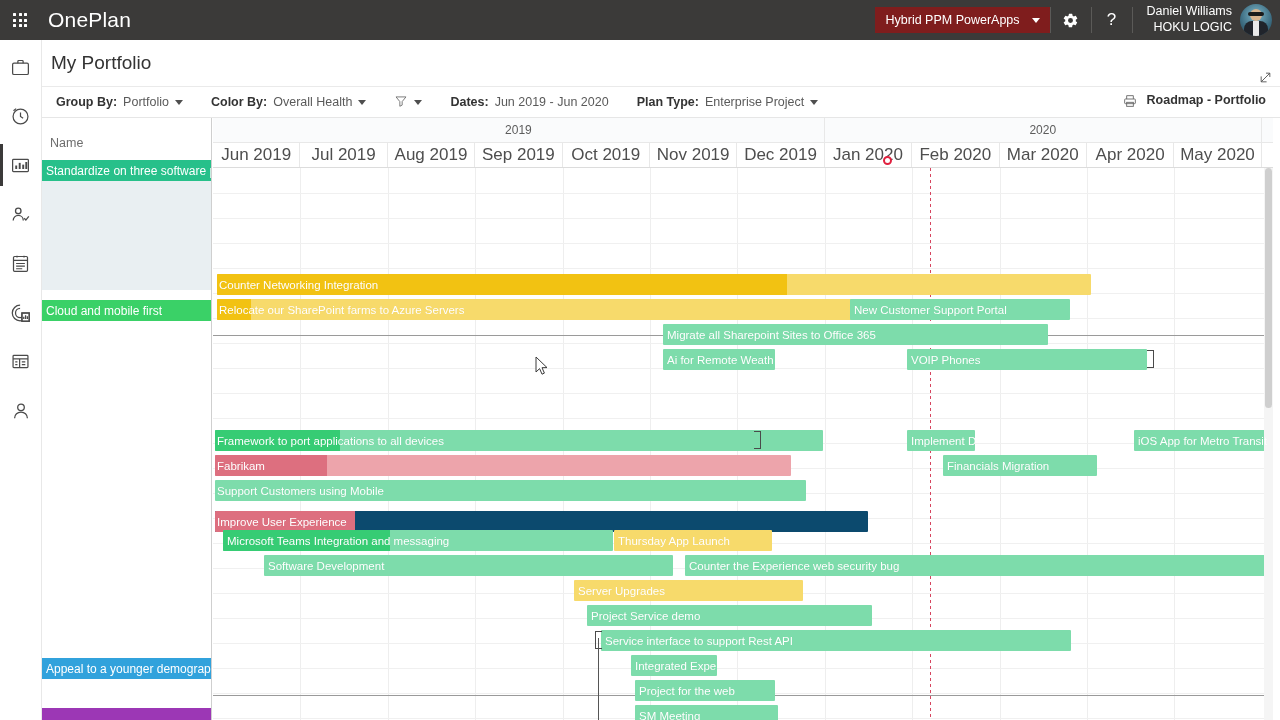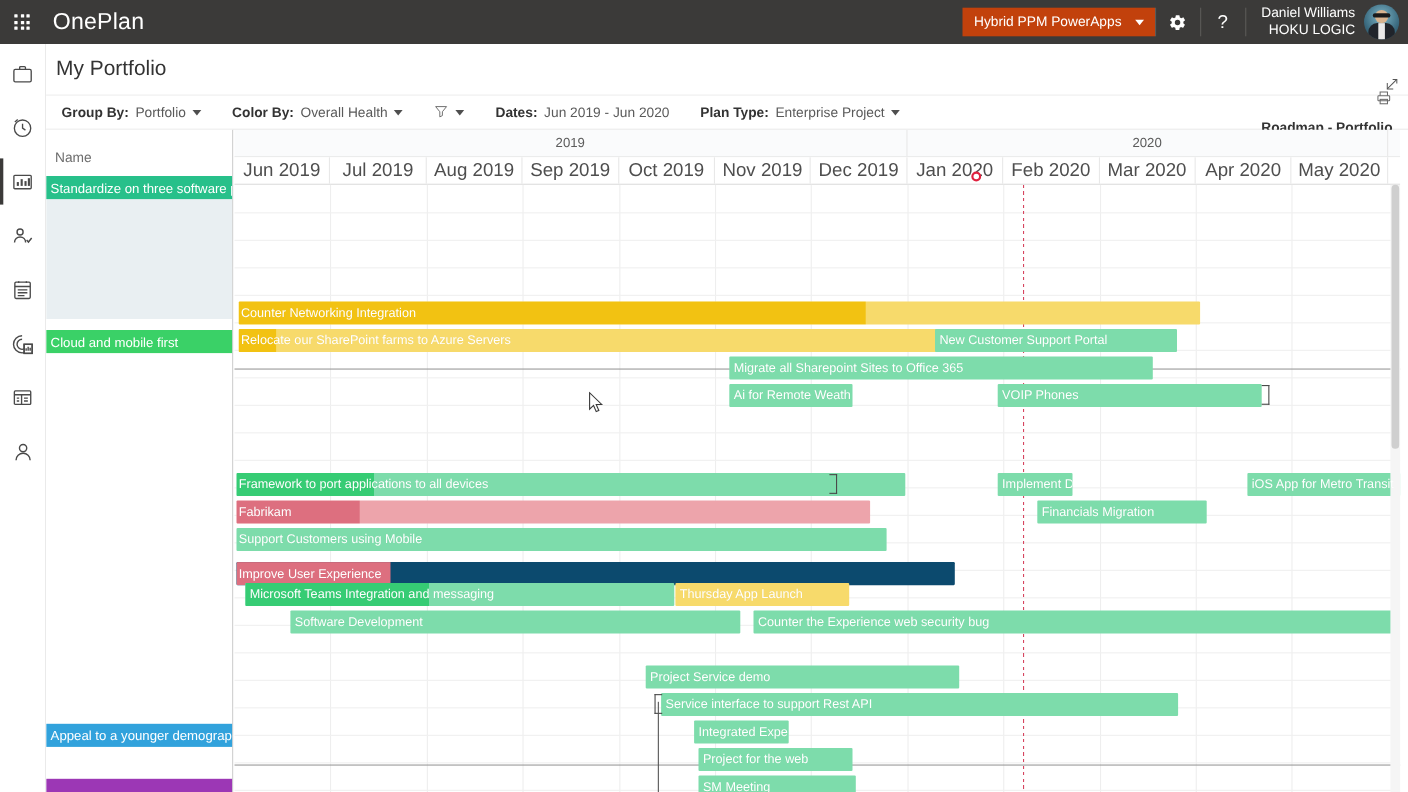--- a/index.html
+++ b/index.html
@@ -20,21 +20,21 @@
     width: 40px; height: 40px; display: flex; align-items: center; justify-content: center;
     cursor: pointer;
   }
   .waffle-grid { display: grid; grid-template-columns: repeat(3,3px); grid-gap: 2.5px; }
   .waffle-grid i { width: 3px; height: 3px; background: #fff; display: block; border-radius: 0.5px;}
   .brand {
     color: #fff; font-size: 21px; letter-spacing: .2px; margin-left: 8px; font-weight: 400;
   }
   .top-right { margin-left: auto; display: flex; align-items: center; height: 40px; }
   .app-select {
-    background: #c2410c; color: #fff; font-size: 12.5px; padding: 6px 10px;
+    background: #7f1d1d; color: #fff; font-size: 12.5px; padding: 6px 10px;
     display: flex; align-items: center; gap: 12px; cursor: pointer; min-width: 155px;
   }
   .caret { width:0;height:0;border-left:4.5px solid transparent;border-right:4.5px solid transparent;border-top:5px solid currentColor;display:inline-block;}
   .divider-v { width:1px; height:26px; background:#5b5a58; margin: 0 0px; }
   .icon-btn {
     width: 40px; height: 40px; display:flex;align-items:center;justify-content:center;
     color:#fff; cursor:pointer;
   }
   .userblock { display:flex; align-items:center; gap:8px; padding: 0 8px 0 14px; }
   .usertext { text-align:right; color:#fff; line-height:1.25; }
@@ -85,21 +85,21 @@
 
   
   .filterbar {
     position:absolute; left:42px; top:87px; width:1238px; height:31px;
     border-bottom:1px solid #e6e6e6; display:flex; align-items:center; gap:0px;
     font-size:12.5px; color:#4f4f4f; background:#fff;
   }
   .fb-item { display:flex; align-items:center; gap:6px; padding: 0 14px; cursor:pointer; white-space:nowrap;}
   .fb-item b { font-weight:700; color:#333; }
   .fb-item span.val { color:#5a5a5a; }
-  .fb-right { margin-left:auto; display:flex;align-items:flex-end; gap:9px; padding-right:14px;flex-direction:column;}
+  .fb-right { margin-left:auto; display:flex;align-items:flex-start; gap:9px; padding-right:14px;}
   .fb-right .rm-lbl { font-weight:700; color:#333; font-size:12.5px;}
 
   
   .gantt { position:absolute; left:42px; top:118px; width:1238px; height:602px; background:#fff;}
   .namecol {
     position:absolute; left:0; top:0; width:170px; height:602px;
     border-right: 1px solid #cfcfcf; background:#fff; overflow:hidden;
   }
   .namecol-head {
     height:50px; border-bottom:1px solid #e2e2e2; display:flex; align-items:center;
@@ -438,20 +438,23 @@
           </div>
           <div class="bar" style="left: 401px; width: 158px; top: 362px; background: rgb(247, 218, 107);">
             <span class="txt">Thursday App Launch</span>
           </div>
           <div class="bar" style="left: 51px; width: 409px; top: 387px; background: rgb(125, 220, 171);">
             <span class="txt">Software Development</span>
           </div>
           <div class="bar" style="left: 472px; width: 587px; top: 387px; background: rgb(125, 220, 171);">
             <span class="txt">Counter the Experience web security bug</span>
           </div>
+          <div class="bar" style="left: 361px; width: 229px; top: 412px; background: rgb(247, 218, 107);">
+            <span class="txt">Server Upgrades</span>
+          </div>
           <div class="bar" style="left: 374px; width: 285px; top: 437px; background: rgb(125, 220, 171);">
             <span class="txt">Project Service demo</span>
           </div>
           <div class="bar" style="left: 388px; width: 470px; top: 462px; background: rgb(125, 220, 171);">
             <span class="txt">Service interface to support Rest API</span>
           </div>
           <div class="bar" style="left: 418px; width: 86px; top: 487px; background: rgb(125, 220, 171);">
             <span class="txt">Integrated Expe</span>
           </div>
           <div class="bar" style="left: 422px; width: 140px; top: 512px; background: rgb(125, 220, 171);">

